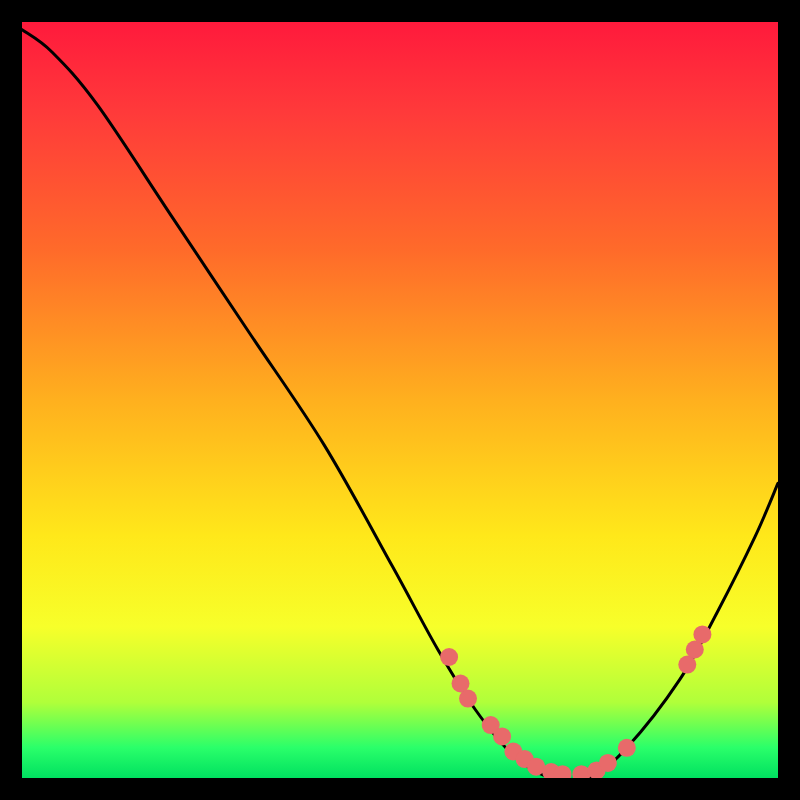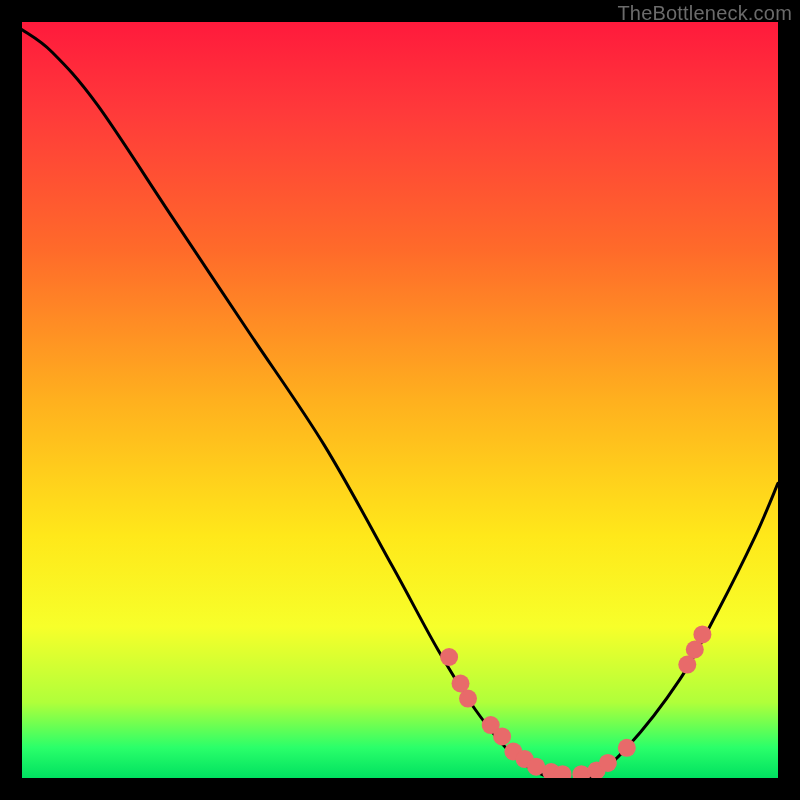--- a/index.html
+++ b/index.html
@@ -77,14 +77,13 @@
           <circle cx="559.4" cy="752.2" r="9" fill="#e86a6a"></circle>
           <circle cx="574.6" cy="748.4" r="9" fill="#e86a6a"></circle>
           <circle cx="585.9" cy="740.9" r="9" fill="#e86a6a"></circle>
           <circle cx="604.8" cy="725.8" r="9" fill="#e86a6a"></circle>
           <circle cx="665.3" cy="642.6" r="9" fill="#e86a6a"></circle>
           <circle cx="672.8" cy="627.5" r="9" fill="#e86a6a"></circle>
           <circle cx="680.4" cy="612.4" r="9" fill="#e86a6a"></circle>
         </g>
     </svg>
   </div>
-  <div class="attrib">TheBottleneck.com</div>
 </div>
 
 </body></html>

